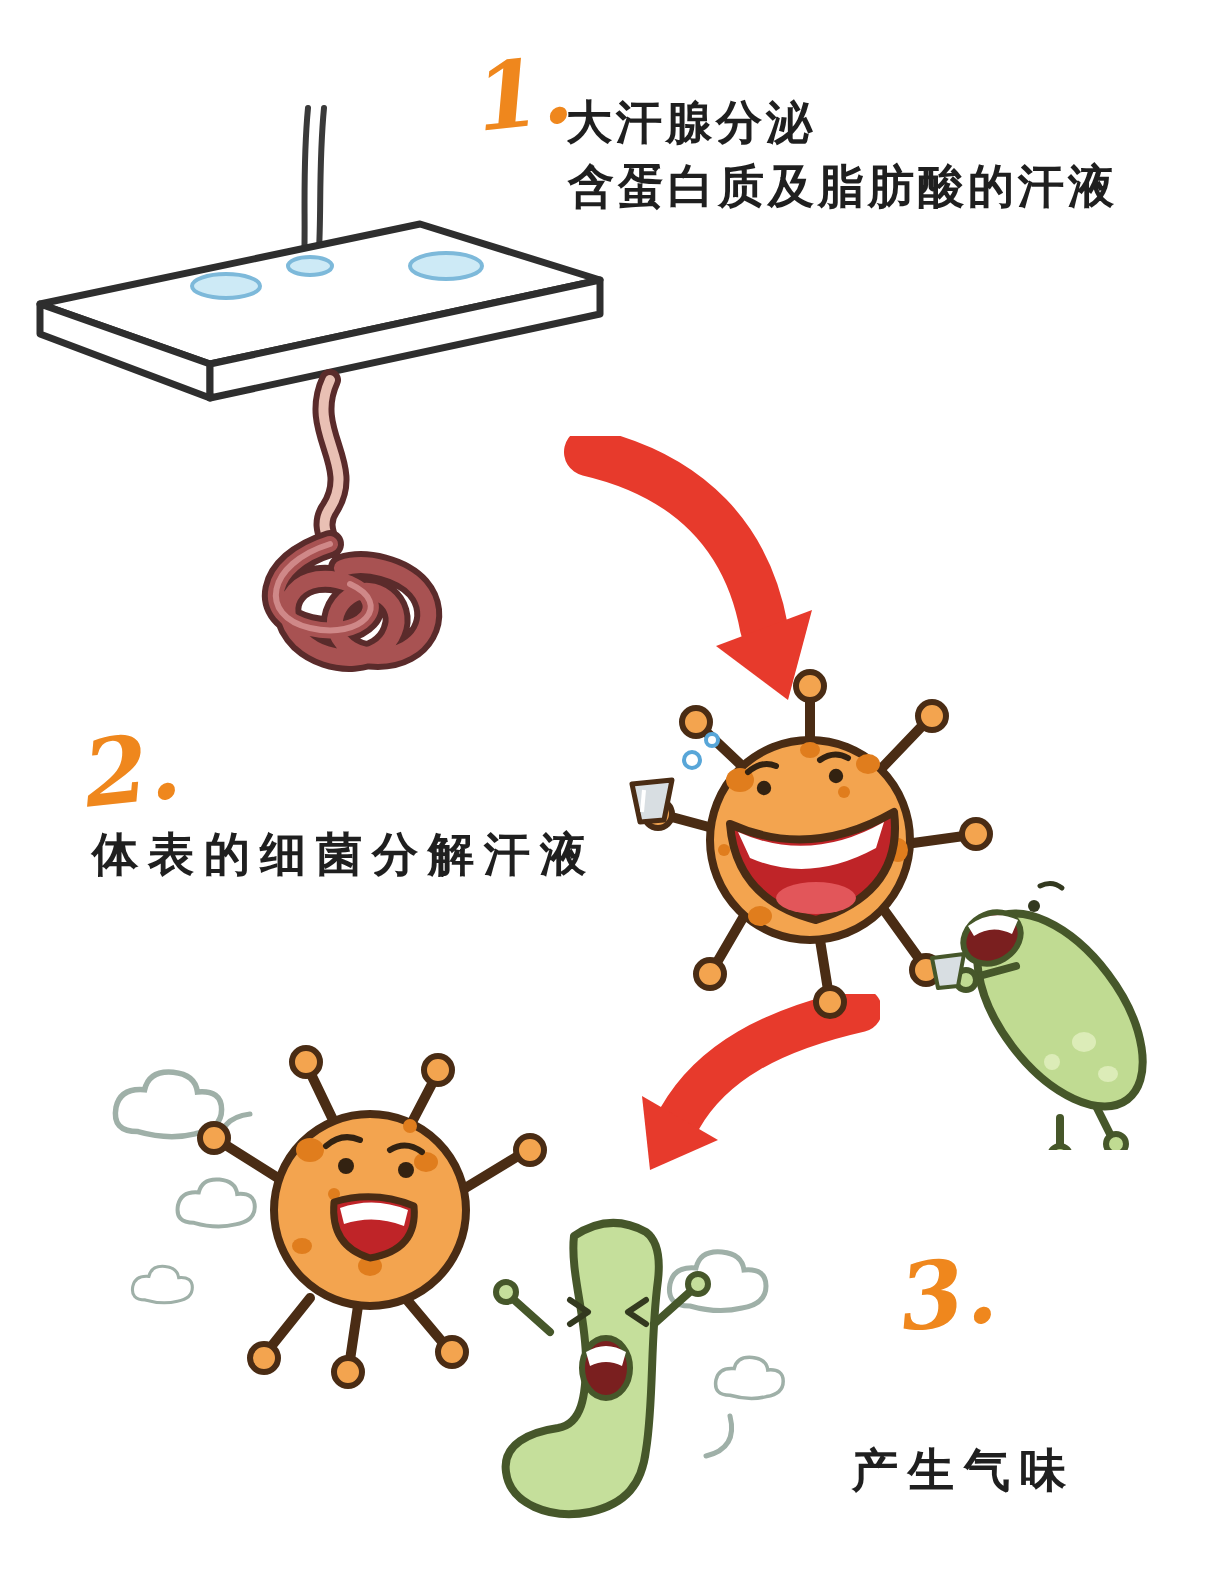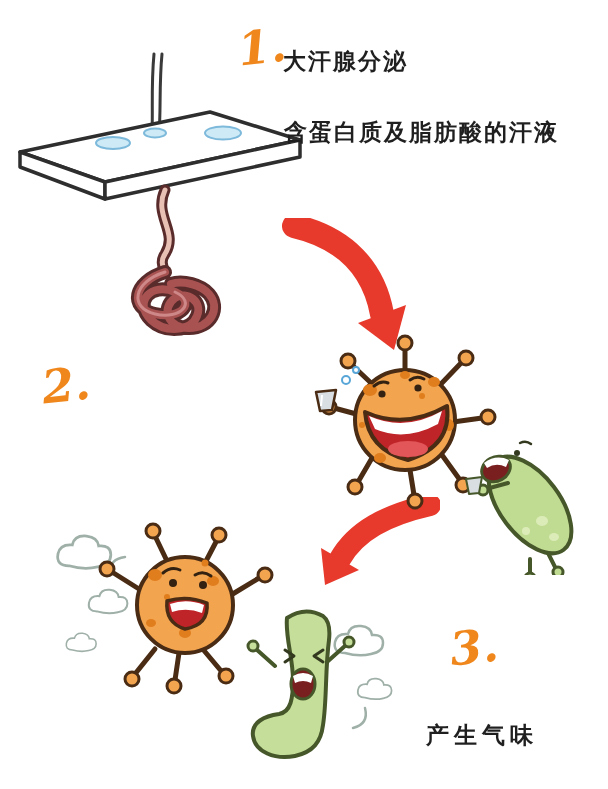--- a/index.html
+++ b/index.html
@@ -215,20 +215,21 @@
     <g>
       <line x1="40" y1="66" x2="21" y2="49" stroke="#46572a" stroke-width="4" stroke-linecap="round"></line>
       <circle cx="18" cy="46" r="5" fill="#c5df9b" stroke="#46572a" stroke-width="3"></circle>
       <line x1="92" y1="62" x2="111" y2="45" stroke="#46572a" stroke-width="4" stroke-linecap="round"></line>
       <circle cx="114" cy="42" r="5" fill="#c5df9b" stroke="#46572a" stroke-width="3"></circle>
     </g>
   </svg>
 
   <div class="step-num" style="left:238px;top:24px;">1.</div>
   <div class="step-label" style="left:283px;top:46px;">大汗腺分泌</div>
-  <div class="step-label" style="left:284px;top:78px;margin-top:39px;">含蛋白质及脂肪酸的汗液</div>
+  <div class="step-label" style="left:284px;top:78px;">含蛋白质及脂肪酸的汗液</div>
 
   <div class="step-num" style="left:42px;top:362px;">2.</div>
+  <div class="step-label wide" style="left:46px;top:412px;">体表的细菌分解汗液</div>
 
   <div class="step-num" style="left:450px;top:624px;">3.</div>
   <div class="step-label wide" style="left:426px;top:672px;margin-top:48px;">产生气味</div>
 
 </div>
 
 </body></html>

